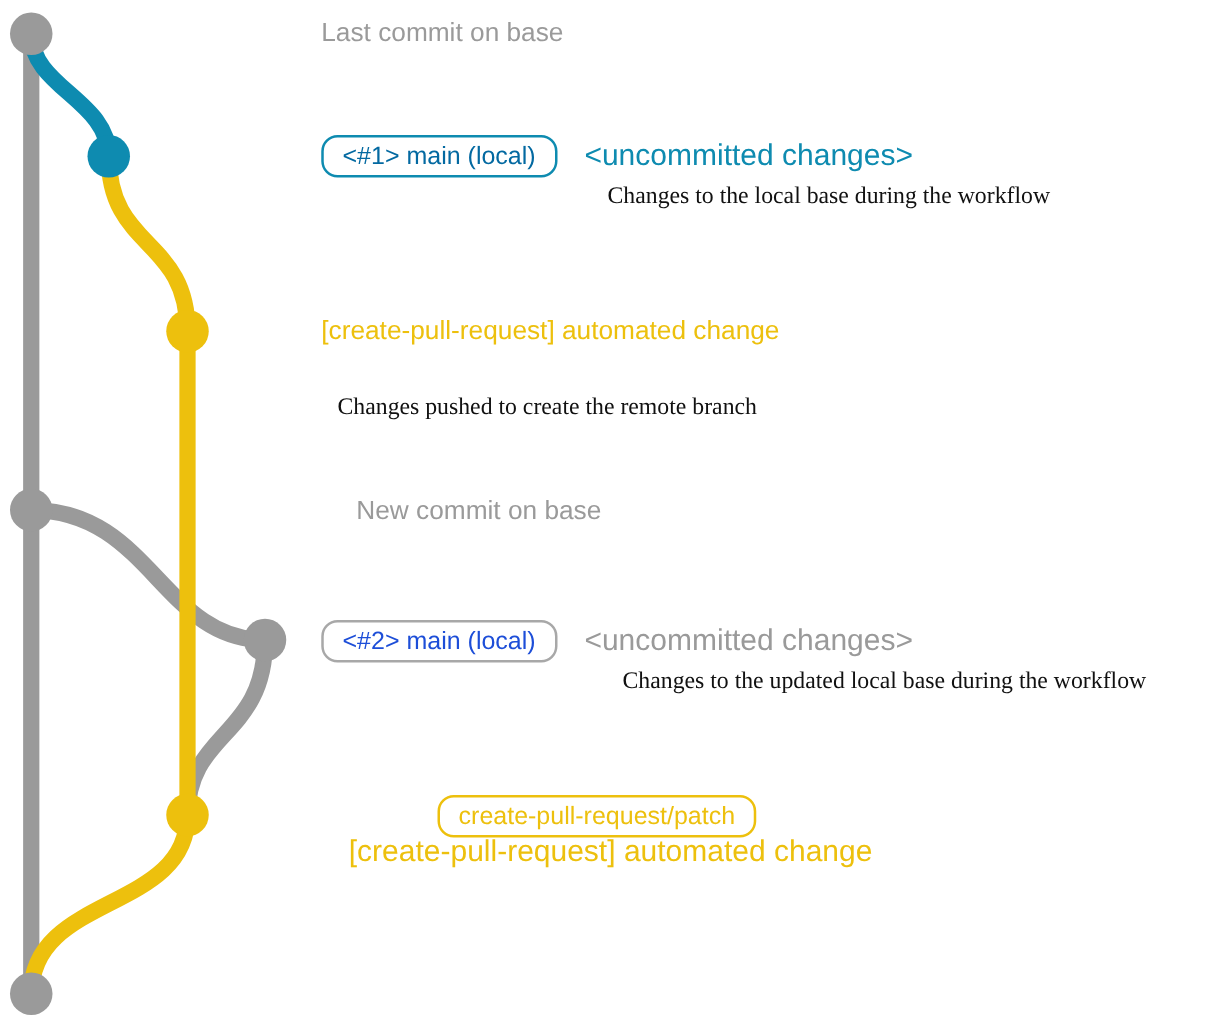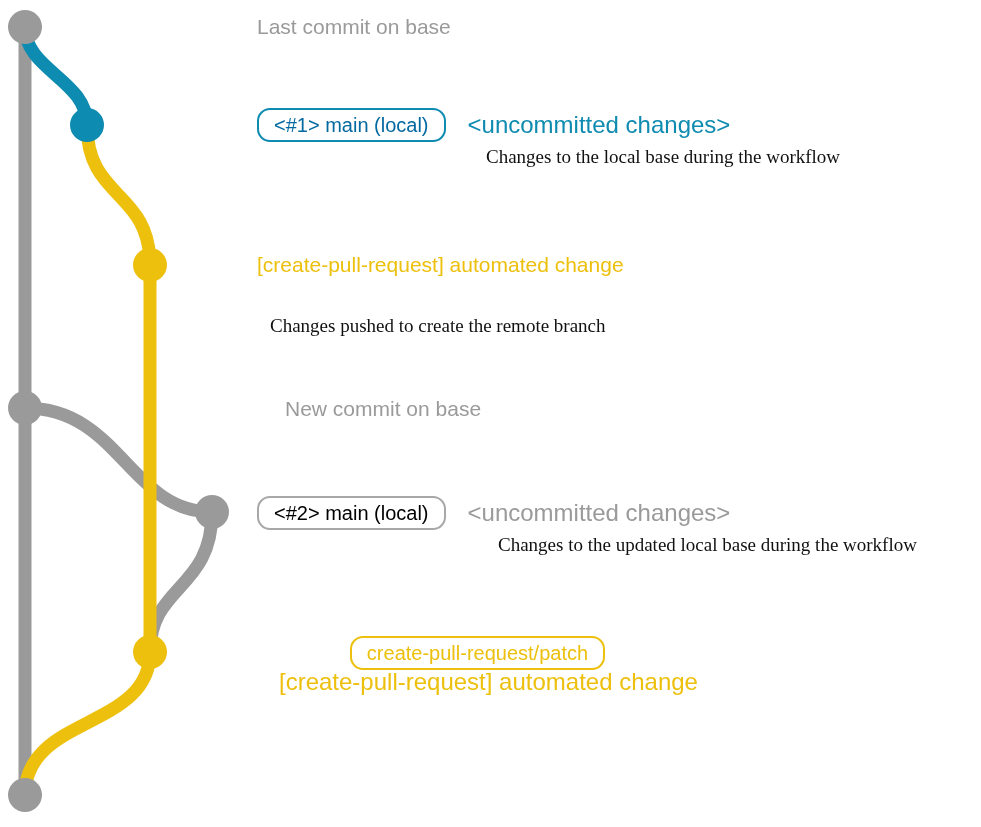--- a/index.html
+++ b/index.html
@@ -53,21 +53,21 @@
     border: 2px solid #999999;
     border-left: none;
     border-radius: 0 12px 12px 0;
     background: transparent;
     z-index: -1;
   }
   .badge.blue { border-color: #0e8bb0; color: #0369a1; }
   .badge.blue::after { border-color: #0e8bb0; }
   .badge.yellow { border-color: #edc00d; color: #edc00d; }
   .badge.yellow::after { border-color: #edc00d; }
-  .badge.gray { border-color: #a8a8a8; color: #000000; }
+  .badge.gray { border-color: #a8a8a8; color: #1d4ed8; }
   .badge.gray::after { border-color: #a8a8a8; }
 
   .subject {
     font-size: 24px;
     line-height: 1;
   }
   .subject.blue { color: #0e8bb0; }
   .subject.yellow { color: #edc00d; }
   .subject.gray { color: #9a9a9a; }
 

